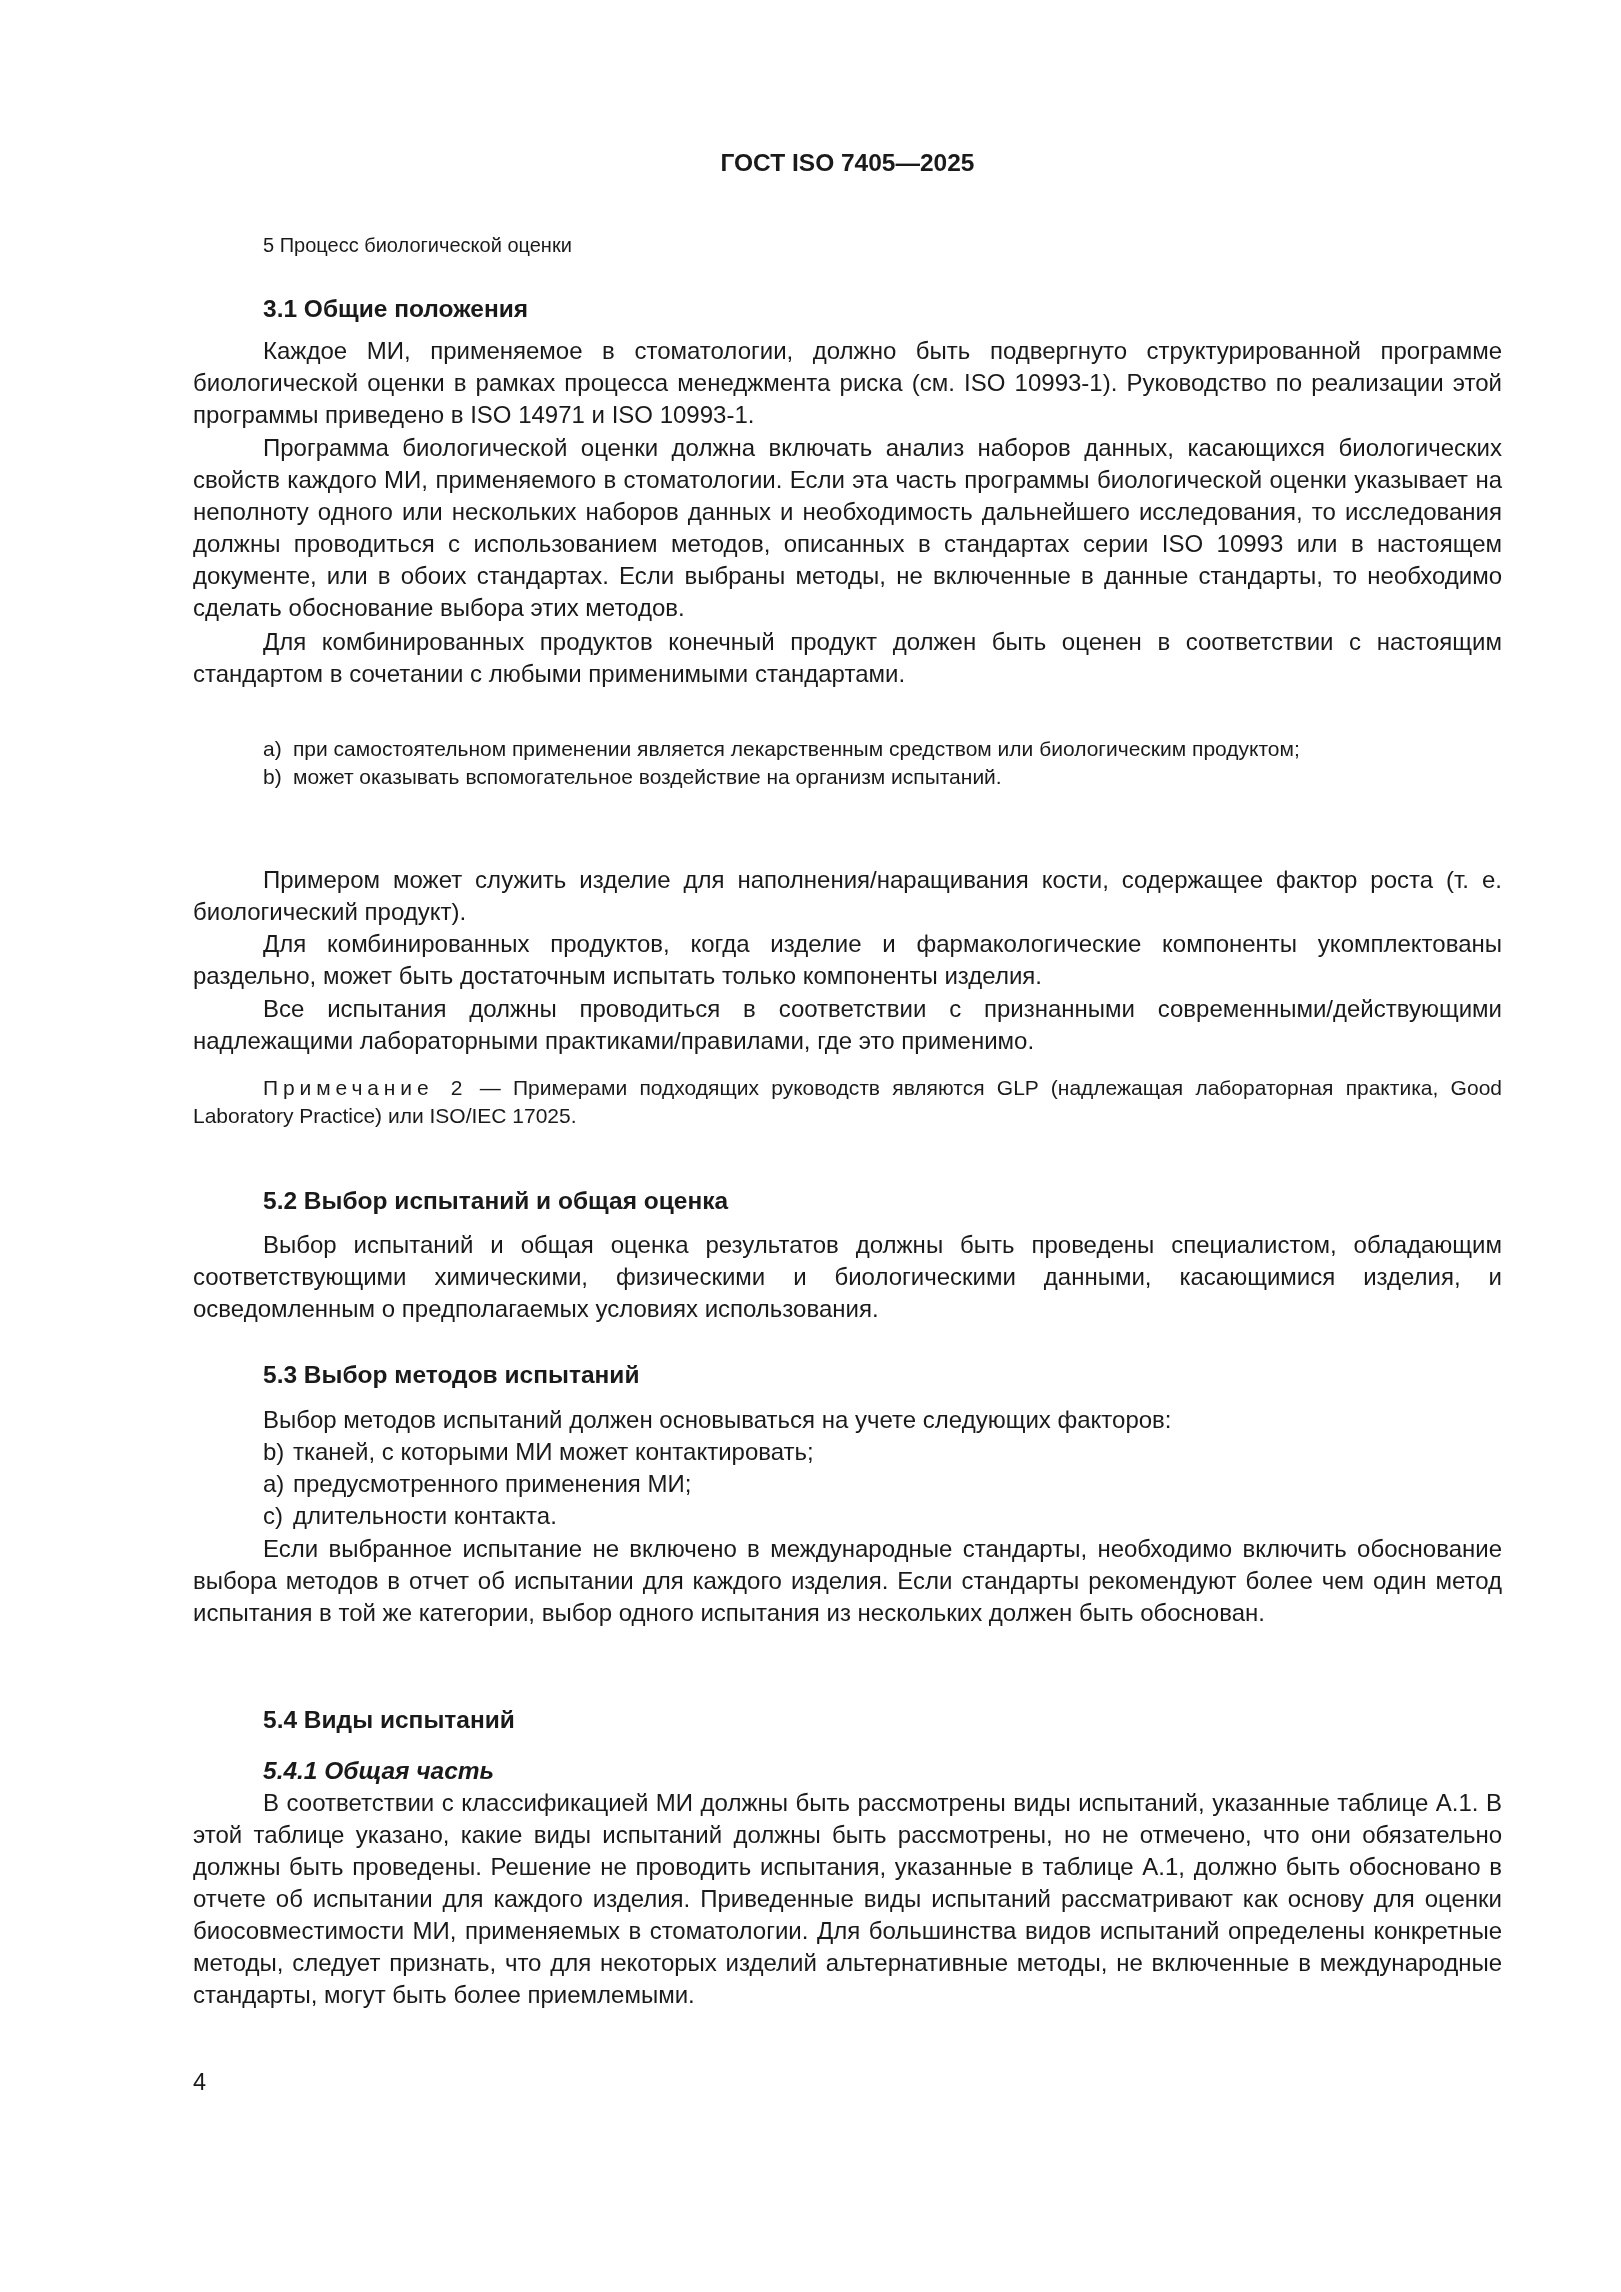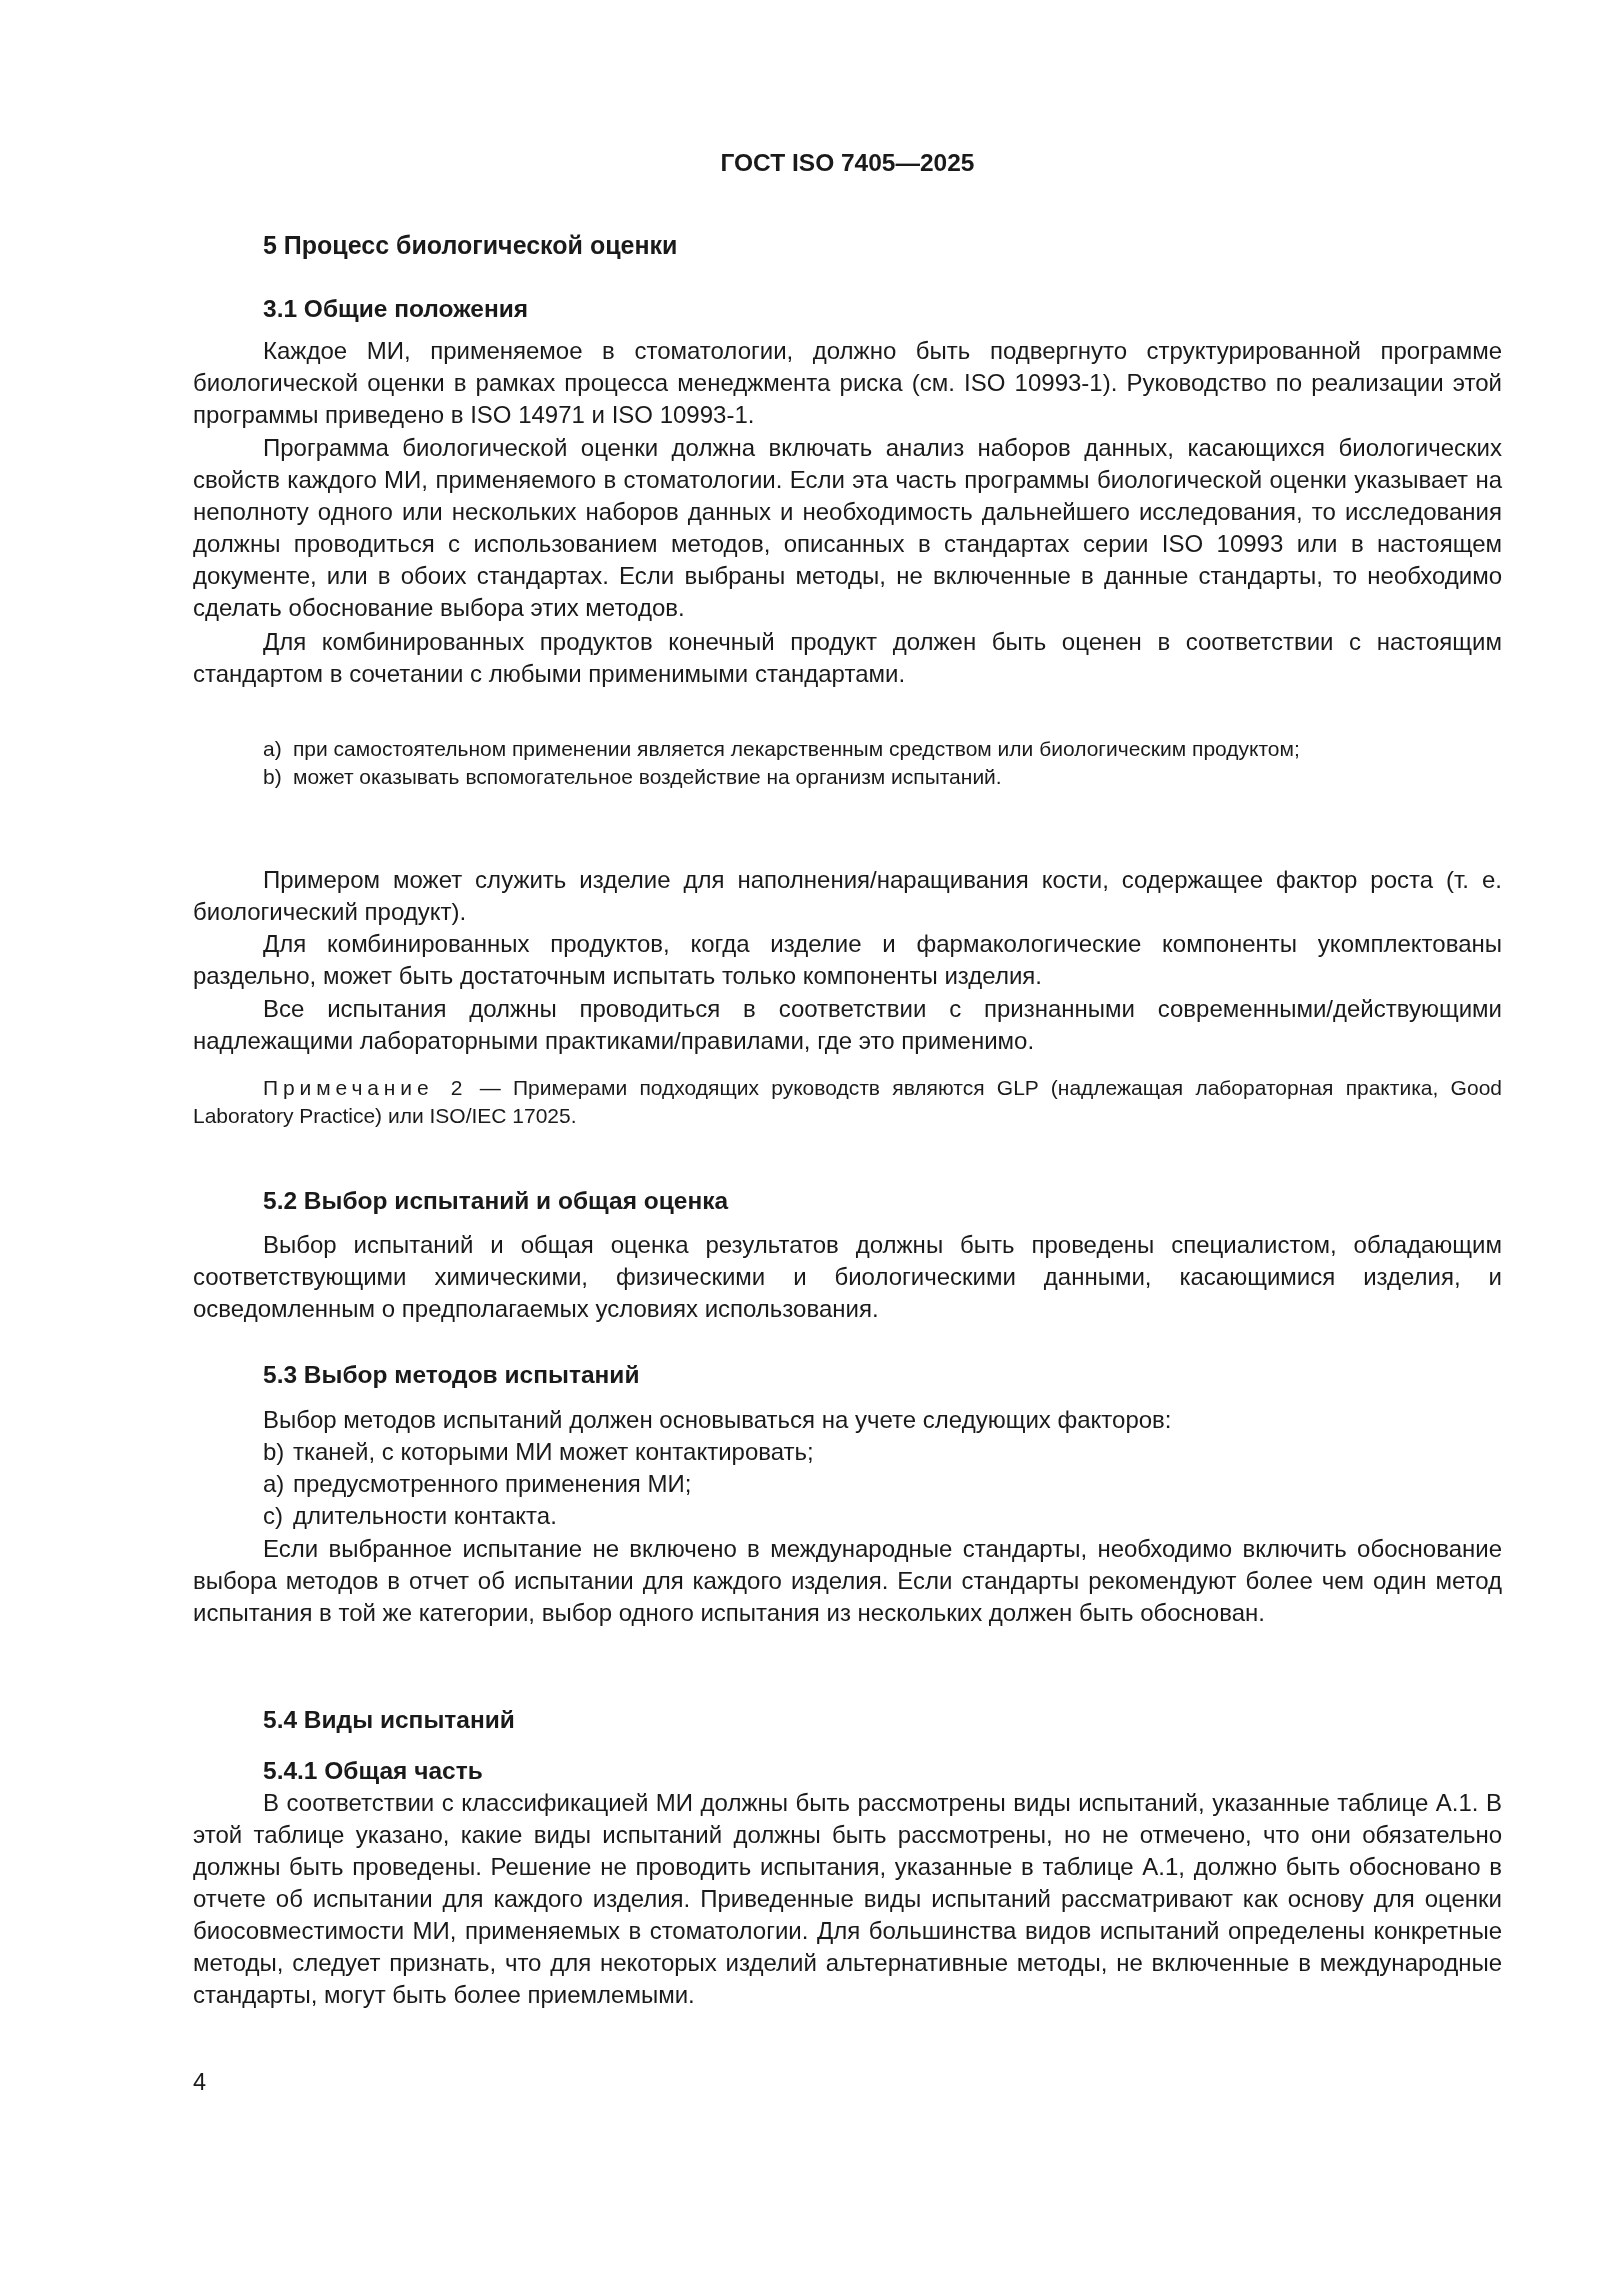--- a/index.html
+++ b/index.html
@@ -1,20 +1,20 @@
 <!DOCTYPE html>
 <html><head>
 <meta charset="utf-8">
 <style>
   html, body { margin: 0; padding: 0; background: #ffffff; }
   body { width: 1621px; height: 2293px; position: relative; overflow: hidden;
          font-family: "Liberation Sans", "DejaVu Sans", sans-serif; color: #1a1a1a; }
   .blk { position: absolute; left: 193px; width: 1309px; }
   .hdr { font-weight: bold; font-size: 24.5px; line-height: 29px; left: 193px; }
-  .h1 { font-weight: bold; font-size: 25px; line-height: 35px; left: 263px; }
+  .h1 { font-weight: normal; font-size: 20px; line-height: 35px; left: 263px; }
   .h2 { font-weight: bold; font-size: 24.5px; line-height: 29px; left: 263px; }
   .p { font-size: 24px; line-height: 32px; text-align: justify; text-align-last: left; }
   .p .ind { display: inline-block; width: 70px; }
   .note { font-size: 21px; line-height: 28px; text-align: justify; text-align-last: left; }
   .note .ind { display: inline-block; width: 70px; }
   .spaced { letter-spacing: 4.9px; }
   .li { padding-left: 70px; }
   .li .mk { display: inline-block; width: 30px; }
   .pgnum { font-size: 23.5px; line-height: 29px; left: 193px; }
 </style>
@@ -57,18 +57,18 @@
 <div class="blk p" style="top:1436px;">
   <div class="li"><span class="mk">b)</span><span>тканей, с которыми МИ может контактировать;</span></div>
   <div class="li"><span class="mk">a)</span><span>предусмотренного применения МИ;</span></div>
   <div class="li"><span class="mk">c)</span><span>длительности контакта.</span></div>
 </div>
 
 <div class="blk p" style="top:1533px;"><span class="ind"></span><span>Если выбранное испытание не включено в международные стандарты, необходимо включить обоснование выбора методов в отчет об испытании для каждого изделия. Если стандарты рекомендуют более чем один метод испытания в той же категории, выбор одного испытания из нескольких должен быть обоснован.</span></div>
 
 <div class="blk h2" style="top:1705px;">5.4  Виды испытаний</div>
 
-<div class="blk h2" style="top:1756px;">5.4.1  Общая часть</div>
+<div class="blk h2" style="top:1756px;font-style:italic;">5.4.1  Общая часть</div>
 
 <div class="blk p" style="top:1787px;"><span class="ind"></span><span>В соответствии с классификацией МИ должны быть рассмотрены виды испытаний, указанные таблице А.1. В этой таблице указано, какие виды испытаний должны быть рассмотрены, но не отмечено, что они обязательно должны быть проведены. Решение не проводить испытания, указанные в таблице А.1, должно быть обосновано в отчете об испытании для каждого изделия. Приведенные виды испытаний рассматривают как основу для оценки биосовместимости МИ, применяемых в стоматологии. Для большинства видов испытаний определены конкретные методы, следует признать, что для некоторых изделий альтернативные методы, не включенные в международные стандарты, могут быть более приемлемыми.</span></div>
 
 <div class="blk pgnum" style="top:2068px;">4</div>
 
 
 </body></html>

